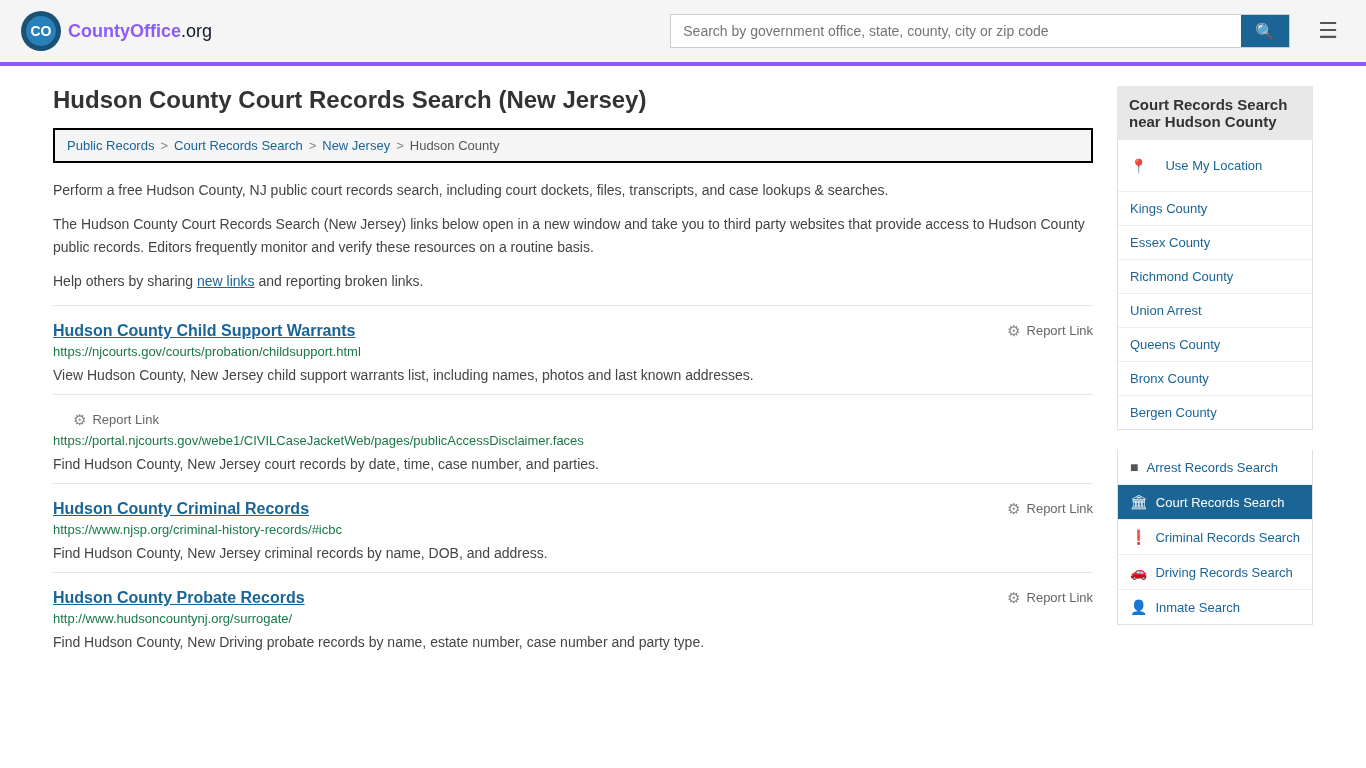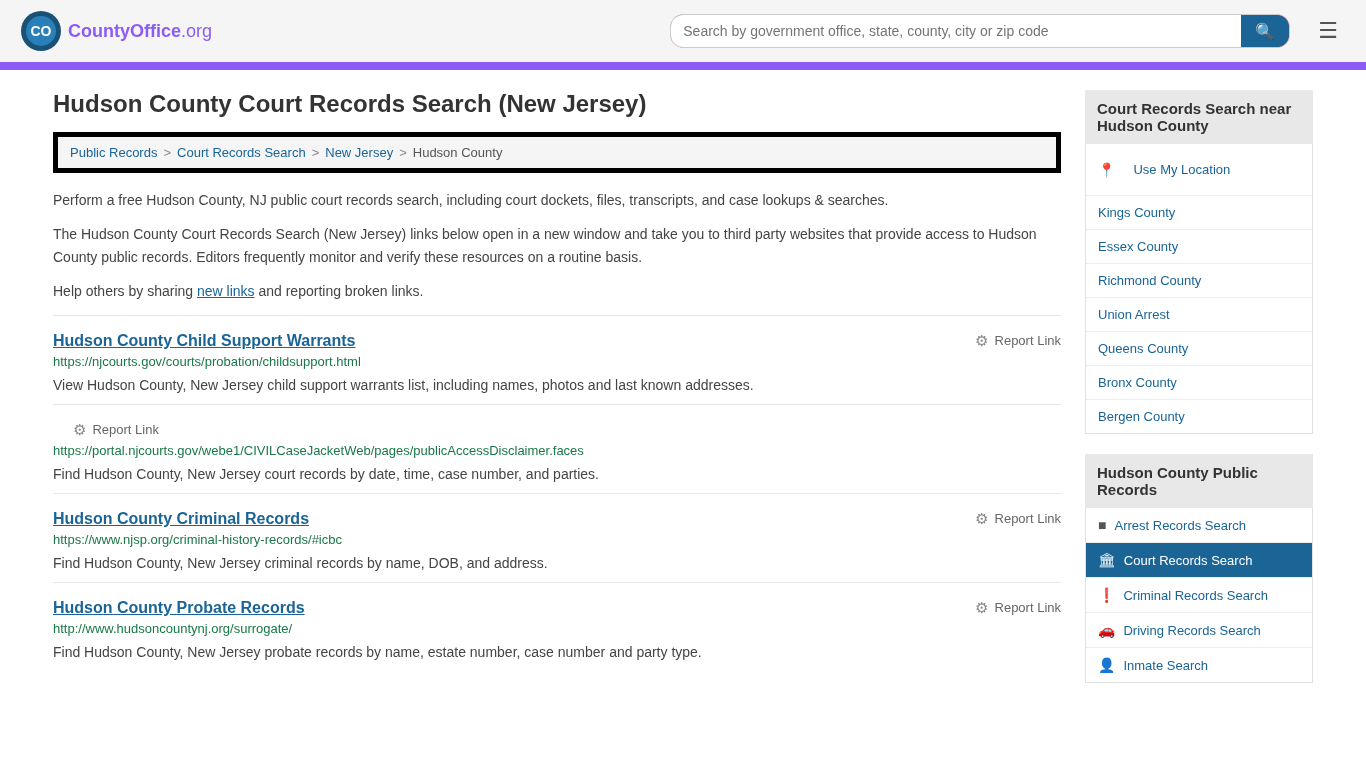--- a/index.html
+++ b/index.html
@@ -1,21 +1,21 @@
 <!DOCTYPE html>
 <html><head>
   <meta charset="utf-8">
   <style>
     * { box-sizing: border-box; margin: 0; padding: 0; }
     body { font-family: Arial, sans-serif; font-size: 14px; color: #333; background: #fff; }
 
     
     #header {
       background: #f5f5f5;
-      border-bottom: 8px solid #8b5cf6;
+      border-bottom: 4px solid #8b5cf6;
       padding: 10px 20px;
       display: flex;
       align-items: center;
       gap: 20px;
     }
     #logo-area {
       display: flex;
       align-items: center;
       gap: 6px;
       text-decoration: none;
@@ -31,21 +31,21 @@
     }
     #logo-text span {
       color: #8b5cf6;
     }
     #search-area {
       display: flex;
       flex: 1;
       max-width: 620px;
       margin-left: auto;
       border: 1px solid #ccc;
-      border-radius: 13px;
+      border-radius: 0;
       overflow: hidden;
       background: #ef4444;
     }
     #search-input {
       flex: 1;
       padding: 8px 12px;
       border: none;
       outline: none;
       font-size: 14px;
       color: #999;
@@ -84,21 +84,21 @@
     #page-title {
       font-size: 24px;
       font-weight: bold;
       color: #333;
       margin-bottom: 14px;
     }
 
     
     #breadcrumb {
       background: #f5f5f5;
-      border: 5px solid #000000;
+      border: 2px solid #000000;
       padding: 8px 12px;
       font-size: 13px;
       margin-bottom: 16px;
       display: flex;
       align-items: center;
       gap: 6px;
       flex-wrap: wrap;
     }
     #breadcrumb a {
       color: #1a6496;
@@ -159,21 +159,21 @@
       word-break: break-all;
     }
     .record-desc {
       font-size: 14px;
       color: #444;
       line-height: 1.5;
     }
 
     
     #sidebar {
-      width: 228px;
+      width: 196px;
       flex-shrink: 0;
     }
     .sidebar-section {
       margin-bottom: 20px;
     }
     .sidebar-section-title {
       background: #e8e8e8;
       padding: 10px 12px;
       font-size: 15px;
       font-weight: bold;
@@ -253,21 +253,21 @@
 
 <div id="header">
   <a id="logo-area" href="#">
 
     <svg id="logo-icon" viewBox="0 0 42 42" xmlns="http://www.w3.org/2000/svg">
       <circle cx="21" cy="21" r="20" fill="#1a5276"></circle>
       <circle cx="21" cy="21" r="15" fill="#2980b9"></circle>
       <text x="21" y="26" text-anchor="middle" fill="white" font-size="14" font-weight="bold">CO</text>
     </svg>
     <span id="logo-text">
-      <span>CountyOffice</span><span style="color:#8b5cf6; font-weight:normal;">.org</span>
+      <span>CountyOffice</span><span style="color:#0f172a; font-weight:normal;">.org</span>
     </span>
   </a>
 
   <div id="search-area">
     <input id="search-input" type="text" placeholder="Search by government office, state, county, city or zip code" style="">
     <button id="search-button">
       <span>🔍</span>
     </button>
   </div>
   <button id="menu-button">
@@ -332,21 +332,21 @@
   </div>
         <div class="record-entry">
     <div class="record-header">
       <a class="record-title" href="#">Hudson County Probate Records</a>
       <div class="report-link">
         <span class="report-link-icon">⚙</span>
         <span>Report Link</span>
       </div>
     </div>
     <div class="record-url">http://www.hudsoncountynj.org/surrogate/</div>
-    <div class="record-desc">Find Hudson County, New Jersey probate records by name, estate number, case number and party type.</div>
+    <div class="record-desc">Find Hudson County, New Driving probate records by name, estate number, case number and party type.</div>
   </div>
       </div>
 
   </div>
 
   <div id="sidebar">
 
     <div class="sidebar-section">
       <div class="nearby-section-title">Court Records Search near Hudson County</div>
       <ul class="nearby-list">
@@ -373,21 +373,20 @@
           <li>
             <a href="#">Bronx County</a>
           </li>
           <li>
             <a href="#">Bergen County</a>
           </li>
         </ul>
     </div>
 
     <div class="sidebar-section">
-      <div class="sidebar-section-title">Hudson County Public Records</div>
       <ul class="sidebar-list">
 
       <li>
             <a href="#">
               <span class="sidebar-icon">■</span>
               <span>Arrest Records Search</span>
             </a>
           </li>
           <li>
             <a href="#" class="active">

